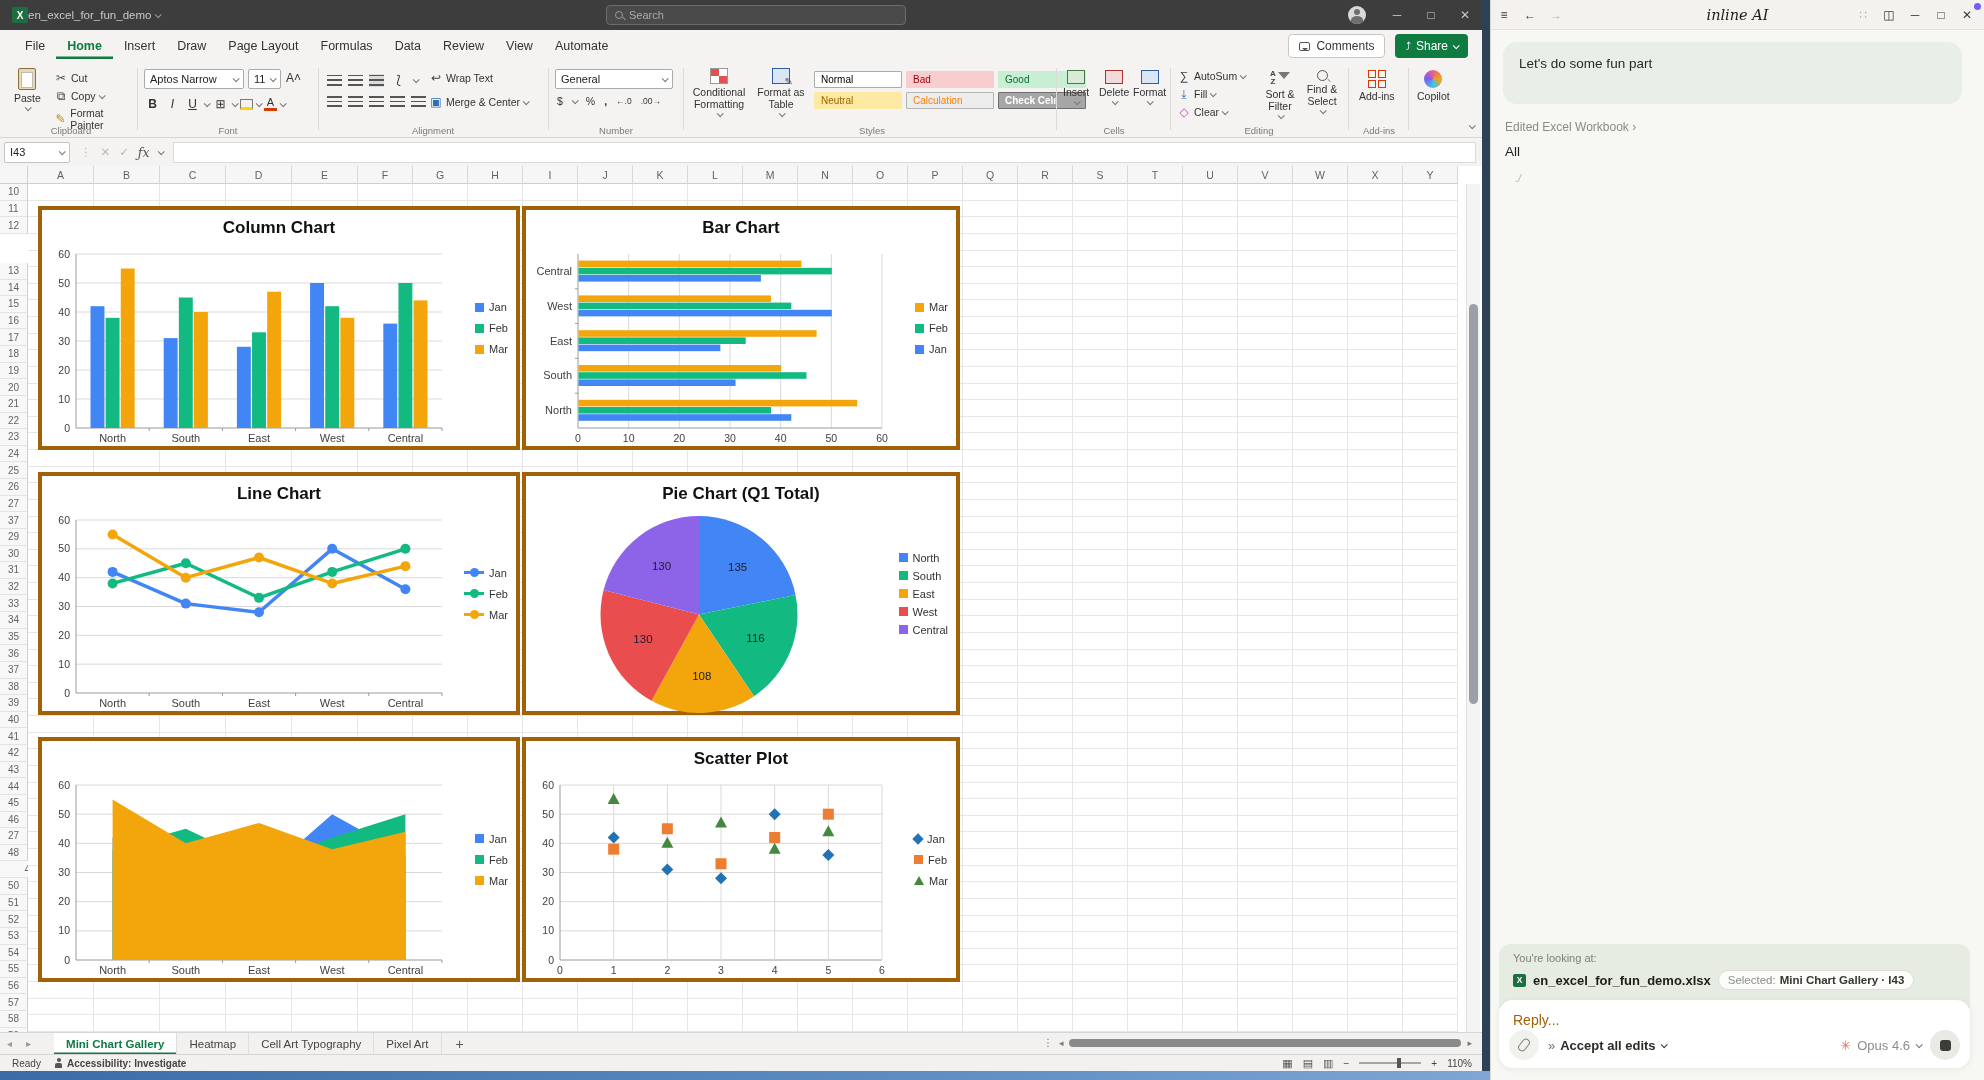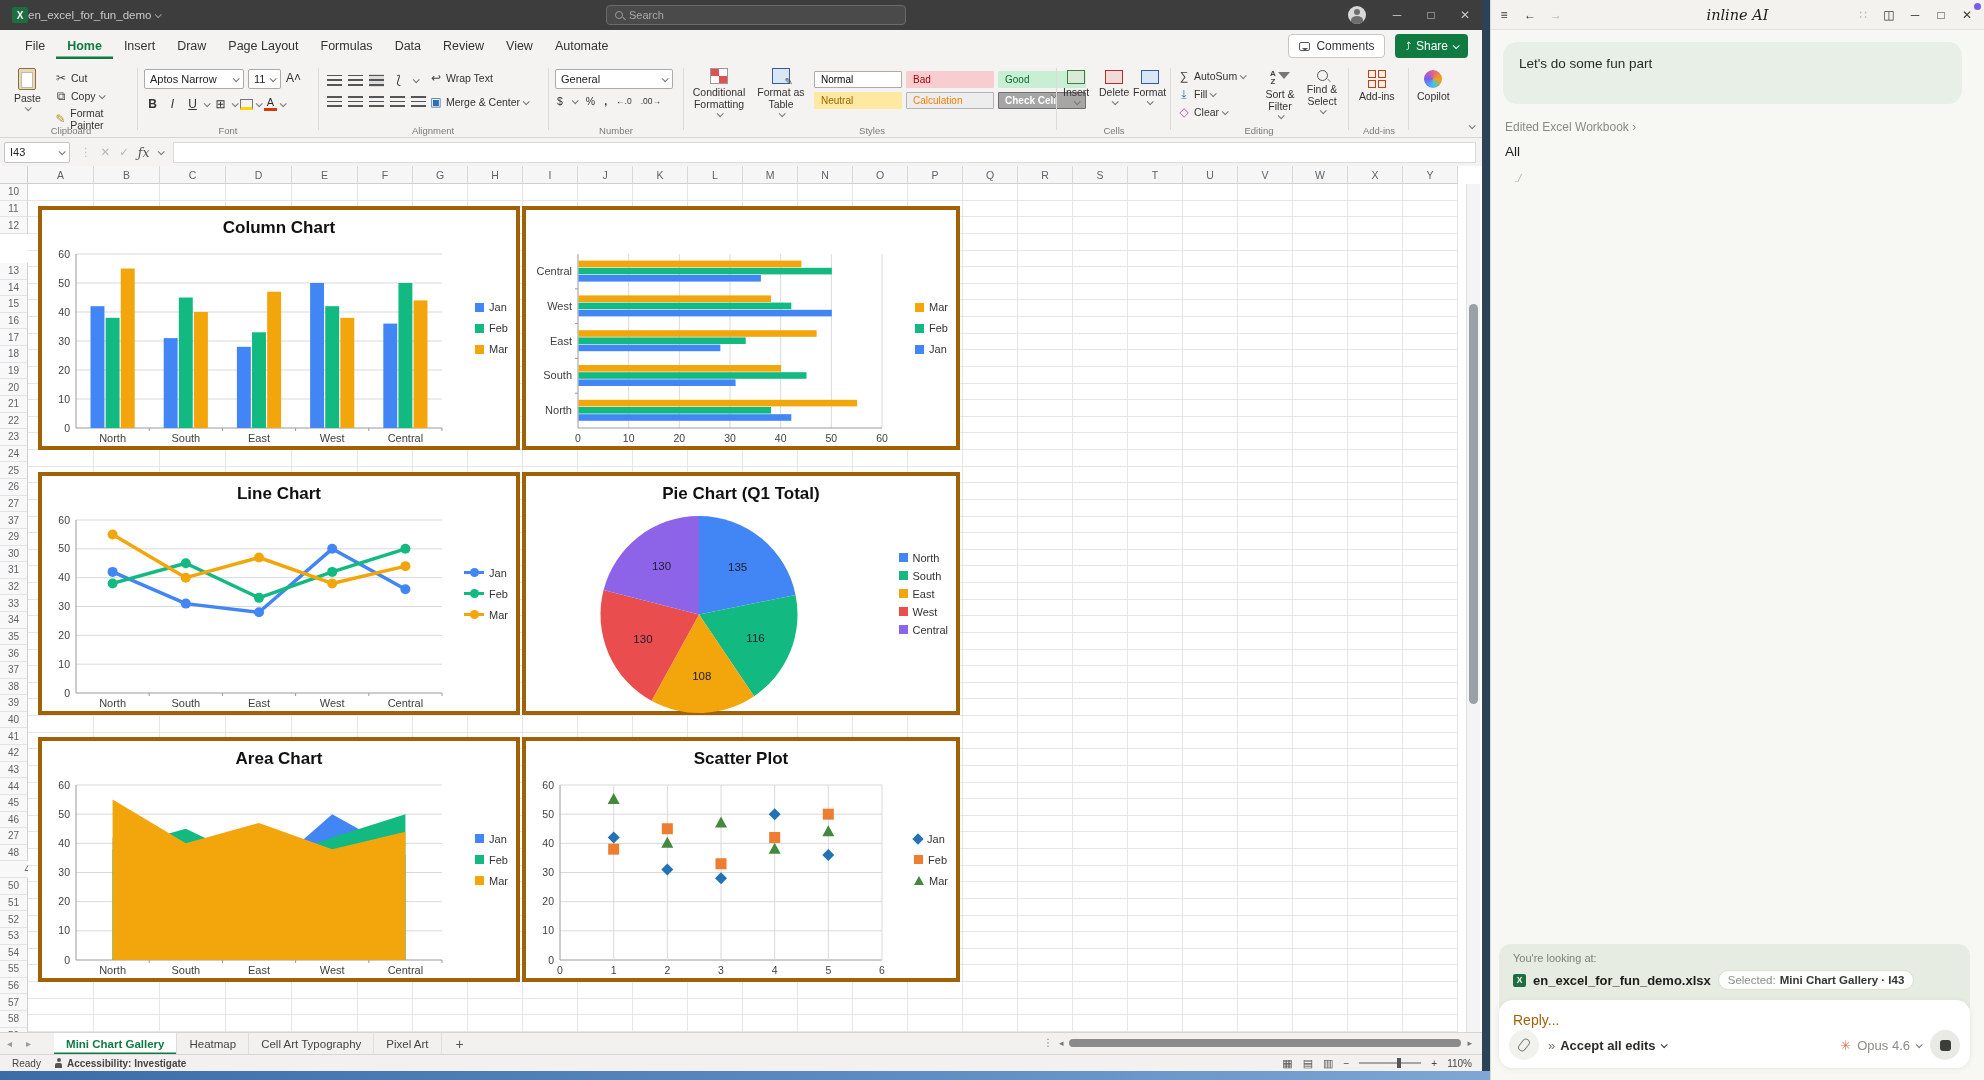--- a/index.html
+++ b/index.html
@@ -583,20 +583,21 @@
                 <span class="m-sq" style="background: rgb(18, 185, 129);"></span>
                 <span>Feb</span>
               </div>
               <div class="li">
                 <span class="m-sq" style="background: rgb(242, 166, 12);"></span>
                 <span>Mar</span>
               </div>
             </div>
           </div>
         <div class="chart-box" style="left:494px; top:22px; width:438px; height:244px;">
+            <div class="chart-title">Bar Chart</div>
             <svg width="436" height="210" style="position:absolute;left:0;top:32px;">
               <text x="52" y="200" text-anchor="middle" font-size="10.5" fill="#404040">0</text>
               <line x1="102.66666666666666" y1="12" x2="102.66666666666666" y2="186" stroke="#d9d9d9"></line>
               <text x="102.66666666666666" y="200" text-anchor="middle" font-size="10.5" fill="#404040">10</text>
               <line x1="153.33333333333331" y1="12" x2="153.33333333333331" y2="186" stroke="#d9d9d9"></line>
               <text x="153.33333333333331" y="200" text-anchor="middle" font-size="10.5" fill="#404040">20</text>
               <line x1="204" y1="12" x2="204" y2="186" stroke="#d9d9d9"></line>
               <text x="204" y="200" text-anchor="middle" font-size="10.5" fill="#404040">30</text>
               <line x1="254.66666666666666" y1="12" x2="254.66666666666666" y2="186" stroke="#d9d9d9"></line>
               <text x="254.66666666666666" y="200" text-anchor="middle" font-size="10.5" fill="#404040">40</text>
@@ -745,21 +746,20 @@
                 <span class="m-sq" style="background: rgb(234, 77, 77);"></span>
                 <span>West</span>
               </div>
               <div class="li">
                 <span class="m-sq" style="background: rgb(141, 99, 232);"></span>
                 <span>Central</span>
               </div>
             </div>
           </div>
         <div class="chart-box" style="left:10px; top:553px; width:482px; height:245px;">
-            <div class="chart-title">Area Chart</div>
             <svg width="480" height="211" style="position:absolute;left:0;top:32px;">
               <text x="28" y="190.5" text-anchor="end" font-size="10.5" fill="#404040">0</text>
               <line x1="34" y1="157.83333333333334" x2="400" y2="157.83333333333334" stroke="#d9d9d9"></line>
               <text x="28" y="161.33333333333334" text-anchor="end" font-size="10.5" fill="#404040">10</text>
               <line x1="34" y1="128.66666666666669" x2="400" y2="128.66666666666669" stroke="#d9d9d9"></line>
               <text x="28" y="132.16666666666669" text-anchor="end" font-size="10.5" fill="#404040">20</text>
               <line x1="34" y1="99.5" x2="400" y2="99.5" stroke="#d9d9d9"></line>
               <text x="28" y="103" text-anchor="end" font-size="10.5" fill="#404040">30</text>
               <line x1="34" y1="70.33333333333334" x2="400" y2="70.33333333333334" stroke="#d9d9d9"></line>
               <text x="28" y="73.83333333333334" text-anchor="end" font-size="10.5" fill="#404040">40</text>

